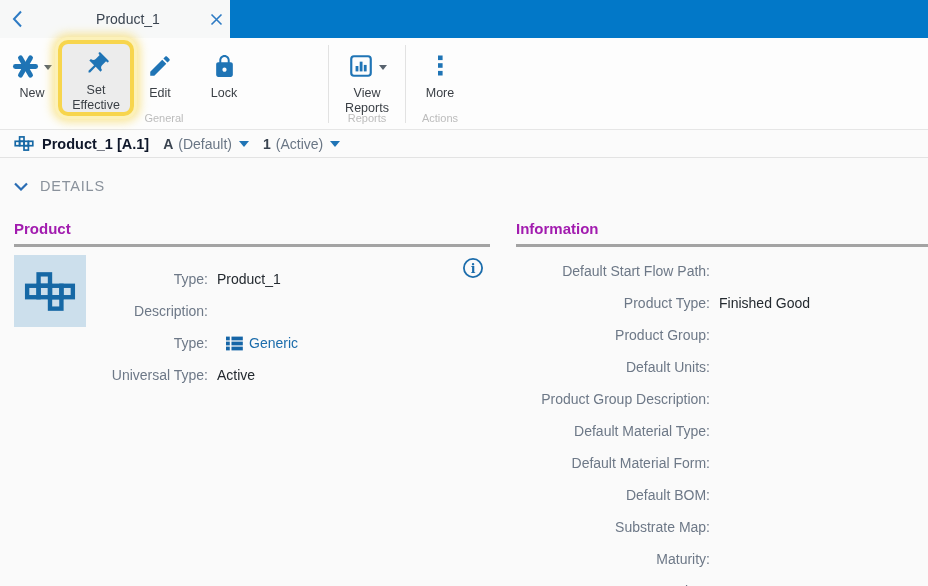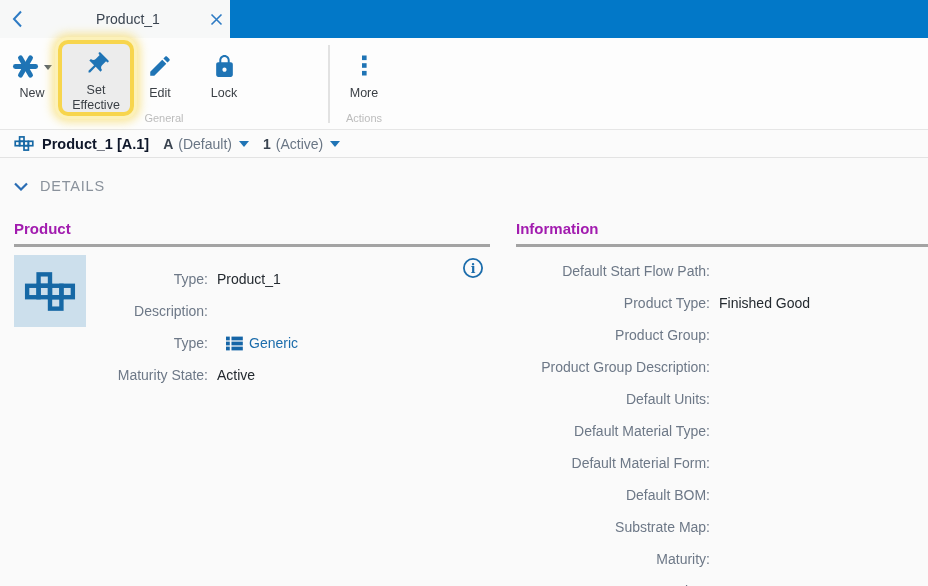--- a/index.html
+++ b/index.html
@@ -128,20 +128,35 @@
               <path fill="#1f74b5" d="M18 8h-1V6c0-2.76-2.24-5-5-5S7 3.24 7 6v2H6c-1.1 0-2 .9-2 2v10c0 1.1.9 2 2 2h12c1.1 0 2-.9 2-2V10c0-1.1-.9-2-2-2zm-6 9c-1.1 0-2-.9-2-2s.9-2 2-2 2 .9 2 2-.9 2-2 2zm3.1-9H8.9V6c0-1.71 1.39-3.1 3.1-3.1 1.71 0 3.1 1.39 3.1 3.1v2z"></path>
             </svg>
         </div>
         <div class="tb-label">Lock</div>
       </div>
       <div class="group-label">General</div>
     </div>
 
     <div class="tb-sep"></div>
 
+    <div class="tb-group reports">
+      <div class="tb-btn">
+        <div class="tb-icon-row">
+          <svg width="26" height="26" viewBox="0 0 24 24">
+              <rect x="3" y="3" width="18" height="18" rx="2.5" fill="none" stroke="#1f74b5" stroke-width="2"></rect>
+              <rect x="7" y="12" width="2.6" height="5" fill="#1f74b5"></rect>
+              <rect x="10.8" y="8" width="2.6" height="9" fill="#1f74b5"></rect>
+              <rect x="14.6" y="11" width="2.6" height="6" fill="#1f74b5"></rect>
+            </svg>
+          <span class="caret-sm"></span>
+        </div>
+        <div class="tb-label">View Reports</div>
+      </div>
+      <div class="group-label">Reports</div>
+    </div>
 
     <div class="tb-sep"></div>
 
     <div class="tb-group actions">
       <div class="tb-btn">
         <div class="tb-icon-row">
           <svg width="24" height="26" viewBox="0 0 24 26">
               <rect x="10" y="2.5" width="4.6" height="4.6" fill="#1f74b5"></rect>
               <rect x="10" y="10.2" width="4.6" height="4.6" fill="#1f74b5"></rect>
               <rect x="10" y="17.9" width="4.6" height="4.6" fill="#1f74b5"></rect>
@@ -221,21 +236,21 @@
                       <rect x="0" y="5.5" width="4" height="4"></rect>
                       <rect x="5.8" y="5.5" width="12" height="4"></rect>
                       <rect x="0" y="10.8" width="4" height="4"></rect>
                       <rect x="5.8" y="10.8" width="12" height="4"></rect>
                     </g>
                   </svg>
                 <span class="link">Generic</span>
               </span>
             </div>
             <div class="frow">
-              <span class="flabel">Maturity State:</span>
+              <span class="flabel">Universal Type:</span>
               <span class="fvalue">Active</span>
             </div>
           </div>
           <div class="info-btn">
             <svg width="22" height="22" viewBox="0 0 22 22">
                 <circle cx="11" cy="11" r="9.1" fill="none" stroke="#1b6cab" stroke-width="1.8"></circle>
                 <text x="11" y="15.6" text-anchor="middle" font-family="DejaVu Serif, serif" font-size="12.5" font-weight="bold" fill="#1b6cab">i</text>
               </svg>
           </div>
         </div>
@@ -250,25 +265,25 @@
             </div>
           <div class="frow">
               <span class="flabel">Product Type:</span>
               <span class="fvalue">Finished Good</span>
             </div>
           <div class="frow">
               <span class="flabel">Product Group:</span>
               <span class="fvalue"></span>
             </div>
           <div class="frow">
+              <span class="flabel">Default Units:</span>
+              <span class="fvalue"></span>
+            </div>
+          <div class="frow">
               <span class="flabel">Product Group Description:</span>
-              <span class="fvalue"></span>
-            </div>
-          <div class="frow">
-              <span class="flabel">Default Units:</span>
               <span class="fvalue"></span>
             </div>
           <div class="frow">
               <span class="flabel">Default Material Type:</span>
               <span class="fvalue"></span>
             </div>
           <div class="frow">
               <span class="flabel">Default Material Form:</span>
               <span class="fvalue"></span>
             </div>

